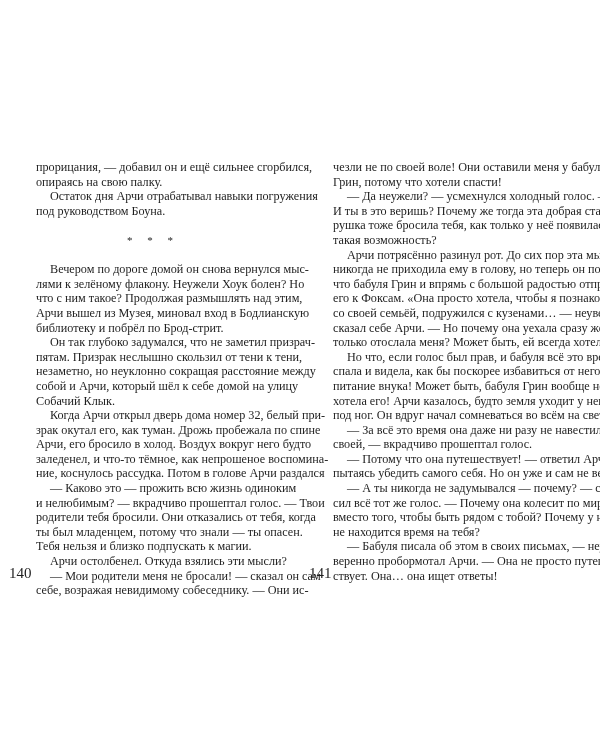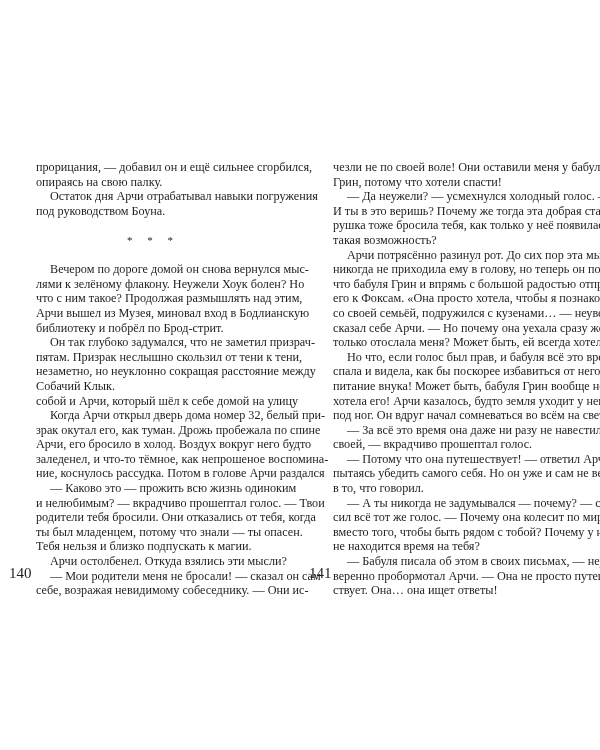--- a/index.html
+++ b/index.html
@@ -95,22 +95,22 @@
 
       <div>
         <span class="line indent">Вечером по дороге домой он снова вернулся мыс-</span>
         <span class="line">лями к зелёному флакону. Неужели Хоук болен? Но</span>
         <span class="line">что с ним такое? Продолжая размышлять над этим,</span>
         <span class="line">Арчи вышел из Музея, миновал вход в Бодлианскую</span>
         <span class="line last">библиотеку и побрёл по Брод-стрит.</span>
         <span class="line indent">Он так глубоко задумался, что не заметил призрач-</span>
         <span class="line">пятам. Призрак неслышно скользил от тени к тени,</span>
         <span class="line">незаметно, но неуклонно сокращая расстояние между</span>
+        <span class="line">собой и Арчи, который шёл к себе домой на улицу</span>
         <span class="line last">Собачий Клык.</span>
-        <span class="line">собой и Арчи, который шёл к себе домой на улицу</span>
         <span class="line indent">Когда Арчи открыл дверь дома номер 32, белый при-</span>
         <span class="line">зрак окутал его, как туман. Дрожь пробежала по спине</span>
         <span class="line">Арчи, его бросило в холод. Воздух вокруг него будто</span>
         <span class="line">заледенел, и что-то тёмное, как непрошеное воспомина-</span>
         <span class="line">ние, коснулось рассудка. Потом в голове Арчи раздался</span>
         <span class="line indent">— Каково это — прожить всю жизнь одиноким</span>
         <span class="line">и нелюбимым? — вкрадчиво прошептал голос. — Твои</span>
         <span class="line">родители тебя бросили. Они отказались от тебя, когда</span>
         <span class="line">ты был младенцем, потому что знали — ты опасен.</span>
         <span class="line last">Тебя нельзя и близко подпускать к магии.</span>
@@ -139,21 +139,20 @@
       <span class="line">только отослала меня? Может быть, ей всегда хотелось</span>
       <span class="line indent">Но что, если голос был прав, и бабуля всё это время</span>
       <span class="line">спала и видела, как бы поскорее избавиться от него?</span>
       <span class="line">питание внука! Может быть, бабуля Грин вообще не</span>
       <span class="line">хотела его! Арчи казалось, будто земля уходит у него из-</span>
       <span class="line last">под ног. Он вдруг начал сомневаться во всём на свете.</span>
       <span class="line indent">— За всё это время она даже ни разу не навестила</span>
       <span class="line last">своей, — вкрадчиво прошептал голос.</span>
       <span class="line indent">— Потому что она путешествует! — ответил Арчи,</span>
       <span class="line">пытаясь убедить самого себя. Но он уже и сам не верил</span>
-      <span class="line last">в то, что говорил.</span>
       <span class="line indent">— А ты никогда не задумывался — почему? — спро-</span>
       <span class="line">сил всё тот же голос. — Почему она колесит по миру</span>
       <span class="line">вместо того, чтобы быть рядом с тобой? Почему у неё</span>
       <span class="line last">не находится время на тебя?</span>
       <span class="line indent">— Бабуля писала об этом в своих письмах, — неу-</span>
       <span class="line">веренно пробормотал Арчи. — Она не просто путеше-</span>
       <span class="line last">ствует. Она… она ищет ответы!</span>
     </div>
     <div class="page-number">141</div>
   </div>

